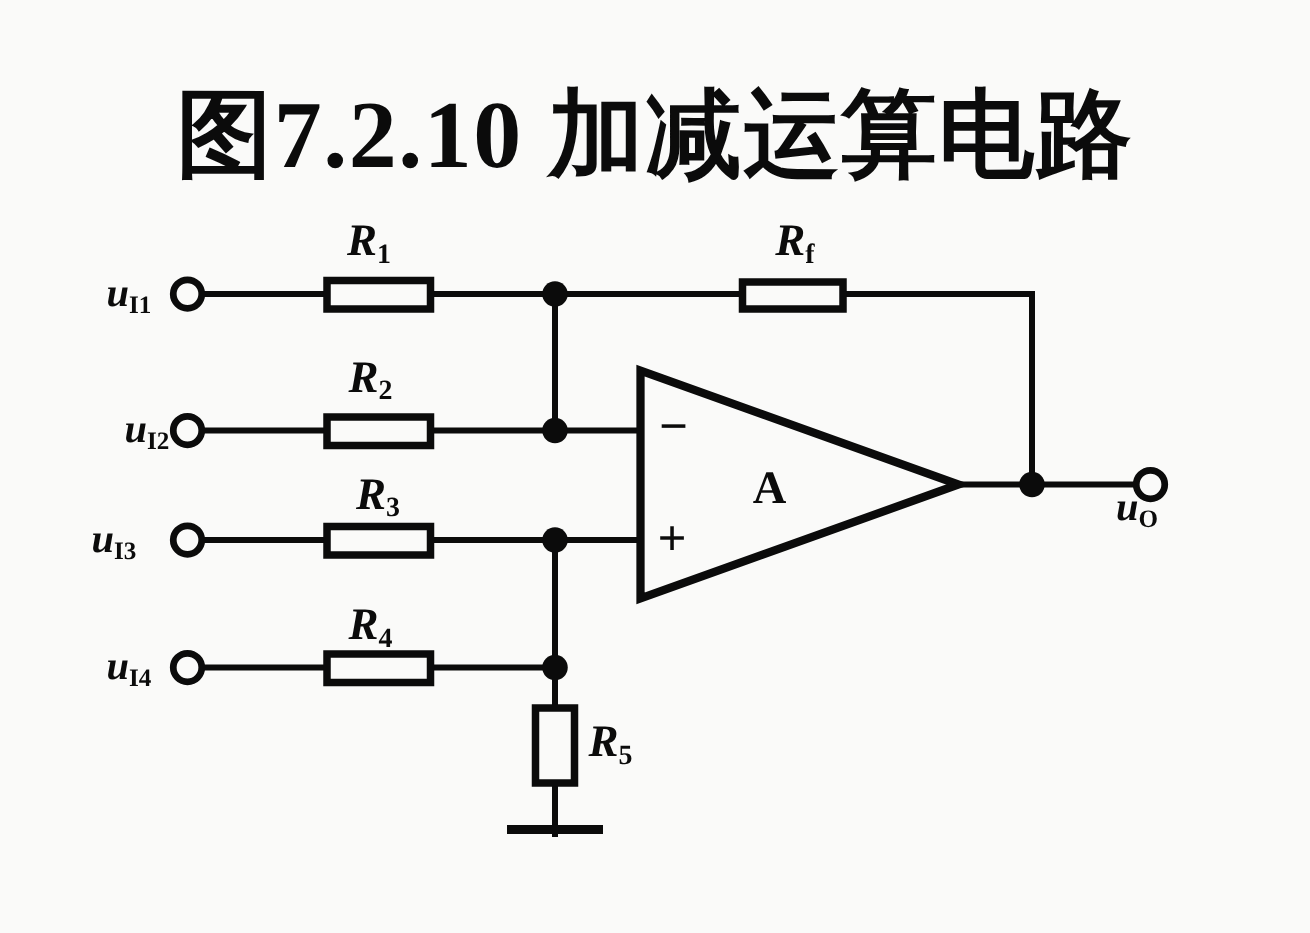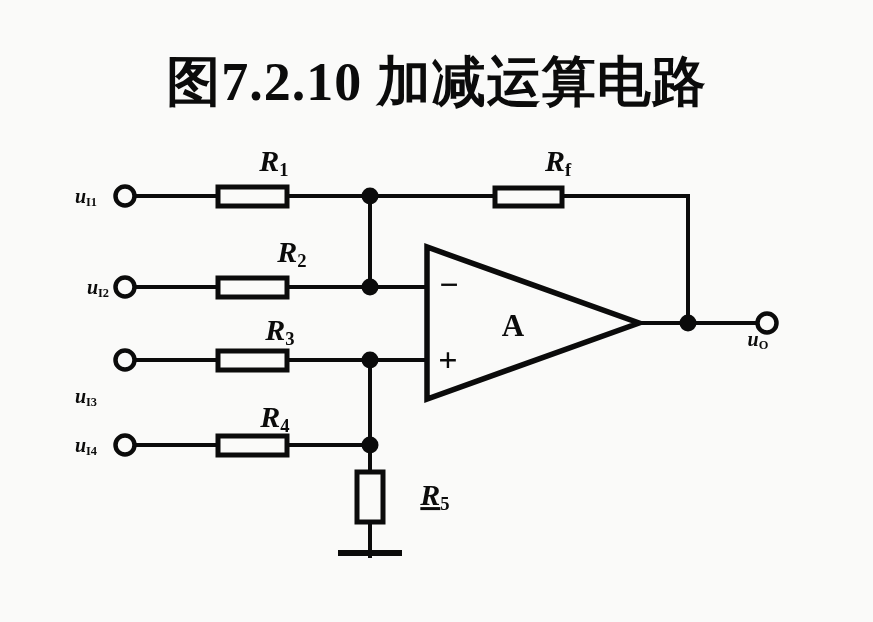--- a/index.html
+++ b/index.html
@@ -19,48 +19,47 @@
     overflow: hidden;
     font-family: "Liberation Serif", "DejaVu Serif", serif;
     color: var(--ink);
   }
   .figure-title {
     position: absolute;
     left: 0;
     top: 46px;
     width: 100%;
     text-align: center;
-    font-size: 54px;
+    font-size: 64px;
     font-weight: bold;
     letter-spacing: 1px;
     color: var(--ink);
     white-space: nowrap;
   }
   svg.circuit {
     position: absolute;
     inset: 0;
     color: var(--ink);
   }
   .lbl {
     position: absolute;
     transform: translate(-50%, -50%);
     white-space: nowrap;
     color: var(--ink);
     line-height: 1;
   }
   .var-label {
-    font-size: 20px;
+    font-size: 27px;
     font-weight: bold;
     font-style: italic;
   }
   .res-label {
     font-size: 30px;
     font-weight: bold;
     font-style: italic;
-    margin-left: 28px;
   }
   .lbl .sub {
     font-size: 0.62em;
     font-style: normal;
     font-weight: bold;
     vertical-align: -0.28em;
     letter-spacing: 0;
   }
   .opamp-a {
     font-size: 31px;
@@ -120,29 +119,29 @@
 
     <circle cx="125" cy="196" r="9.5" fill="var(--bg)" stroke-width="4.5"></circle>
     <circle cx="125" cy="287" r="9.5" fill="var(--bg)" stroke-width="4.5"></circle>
     <circle cx="125" cy="360" r="9.5" fill="var(--bg)" stroke-width="4.5"></circle>
     <circle cx="125" cy="445" r="9.5" fill="var(--bg)" stroke-width="4.5"></circle>
     <circle cx="767" cy="323" r="9.5" fill="var(--bg)" stroke-width="4.5"></circle>
   </svg>
 
   <div class="lbl var-label" style="left:86px; top:197px;"><span>u</span><span class="sub">I1</span></div>
   <div class="lbl var-label" style="left:98px; top:288px;"><span>u</span><span class="sub">I2</span></div>
-  <div class="lbl var-label" style="left:86px; top:361px;margin-top:36px;"><span>u</span><span class="sub">I3</span></div>
+  <div class="lbl var-label" style="left:76px; top:361px;"><span>u</span><span class="sub">I3</span></div>
   <div class="lbl var-label" style="left:86px; top:446px;"><span>u</span><span class="sub">I4</span></div>
 
   <div class="lbl var-label" style="left:758px; top:340px;"><span>u</span><span class="sub">O</span></div>
 
   <div class="lbl res-label" style="left:246px; top:163px;"><span>R</span><span class="sub">1</span></div>
-  <div class="lbl res-label" style="left:264px; top:254px;"><span>R</span><span class="sub">2</span></div>
+  <div class="lbl res-label" style="left:247px; top:254px;"><span>R</span><span class="sub">2</span></div>
   <div class="lbl res-label" style="left:252px; top:332px;"><span>R</span><span class="sub">3</span></div>
   <div class="lbl res-label" style="left:247px; top:419px;"><span>R</span><span class="sub">4</span></div>
   <div class="lbl res-label" style="left:530px; top:163px;"><span>R</span><span class="sub">f</span></div>
-  <div class="lbl res-label" style="left:407px; top:497px;text-decoration:underline;"><span>R</span><span class="sub">5</span></div>
+  <div class="lbl res-label" style="left:407px; top:497px;"><span>R</span><span class="sub">5</span></div>
 
   <div class="lbl opamp-a" style="left:513px; top:325px;">A</div>
   <div class="lbl sign" style="left:449px; top:285px;">−</div>
   <div class="lbl sign" style="left:448px; top:360px;">+</div>
 
 </div>
 
 </body></html>

